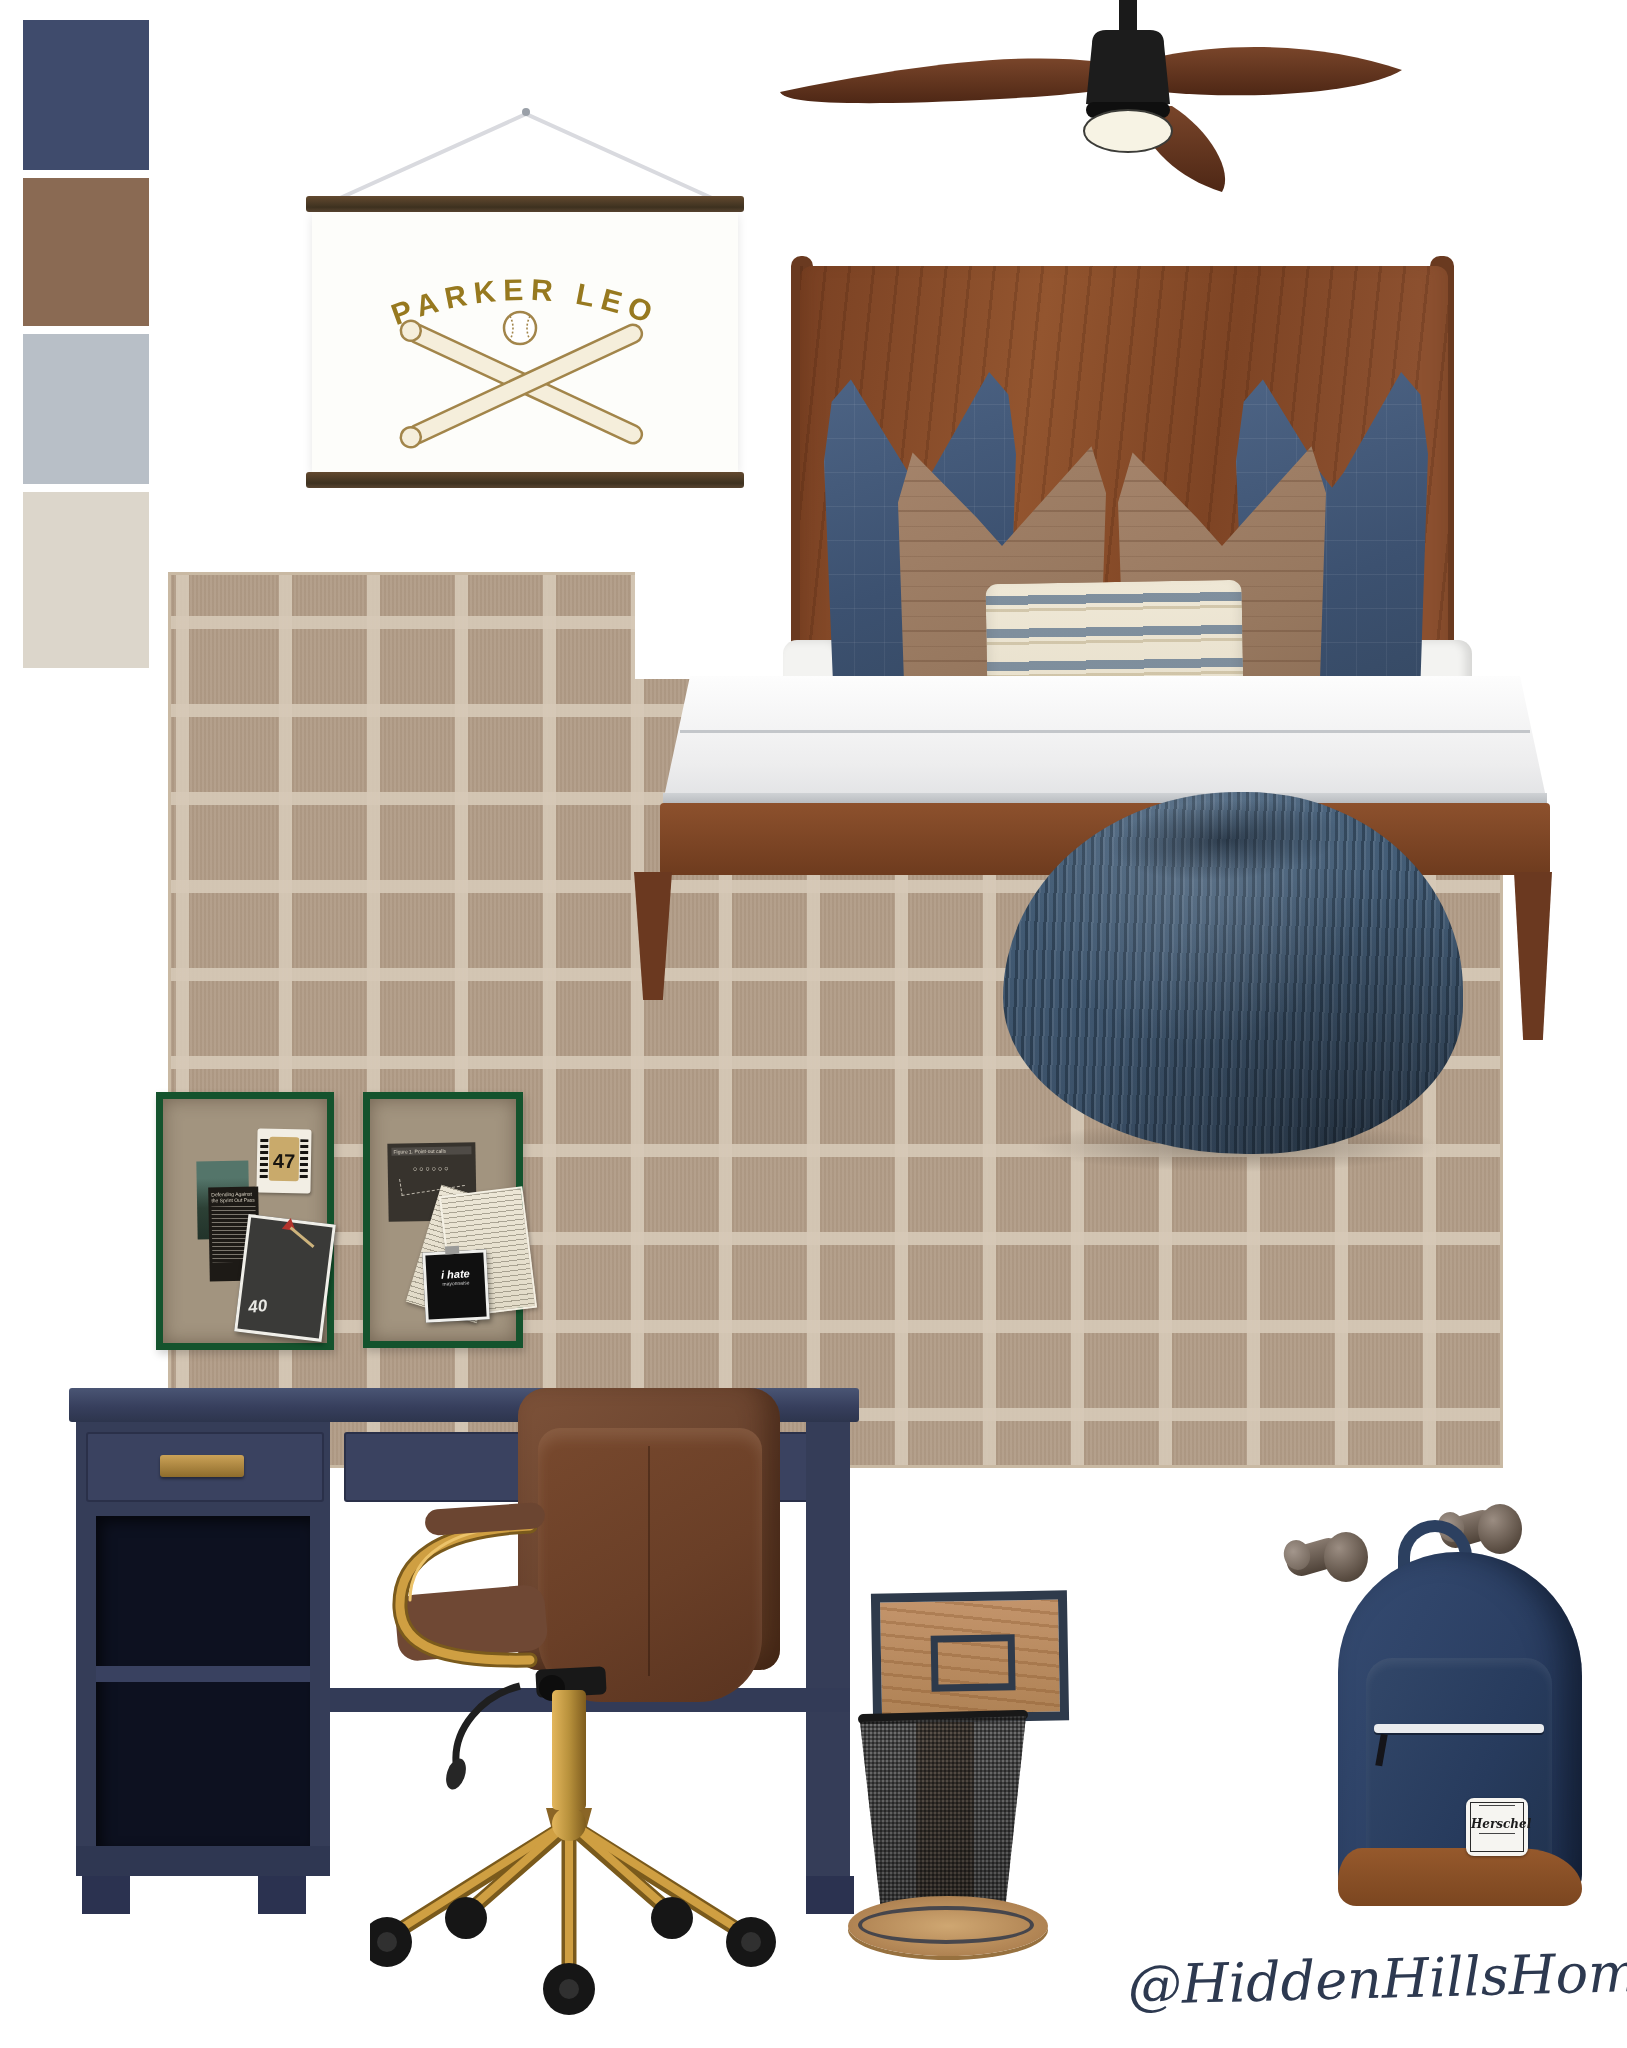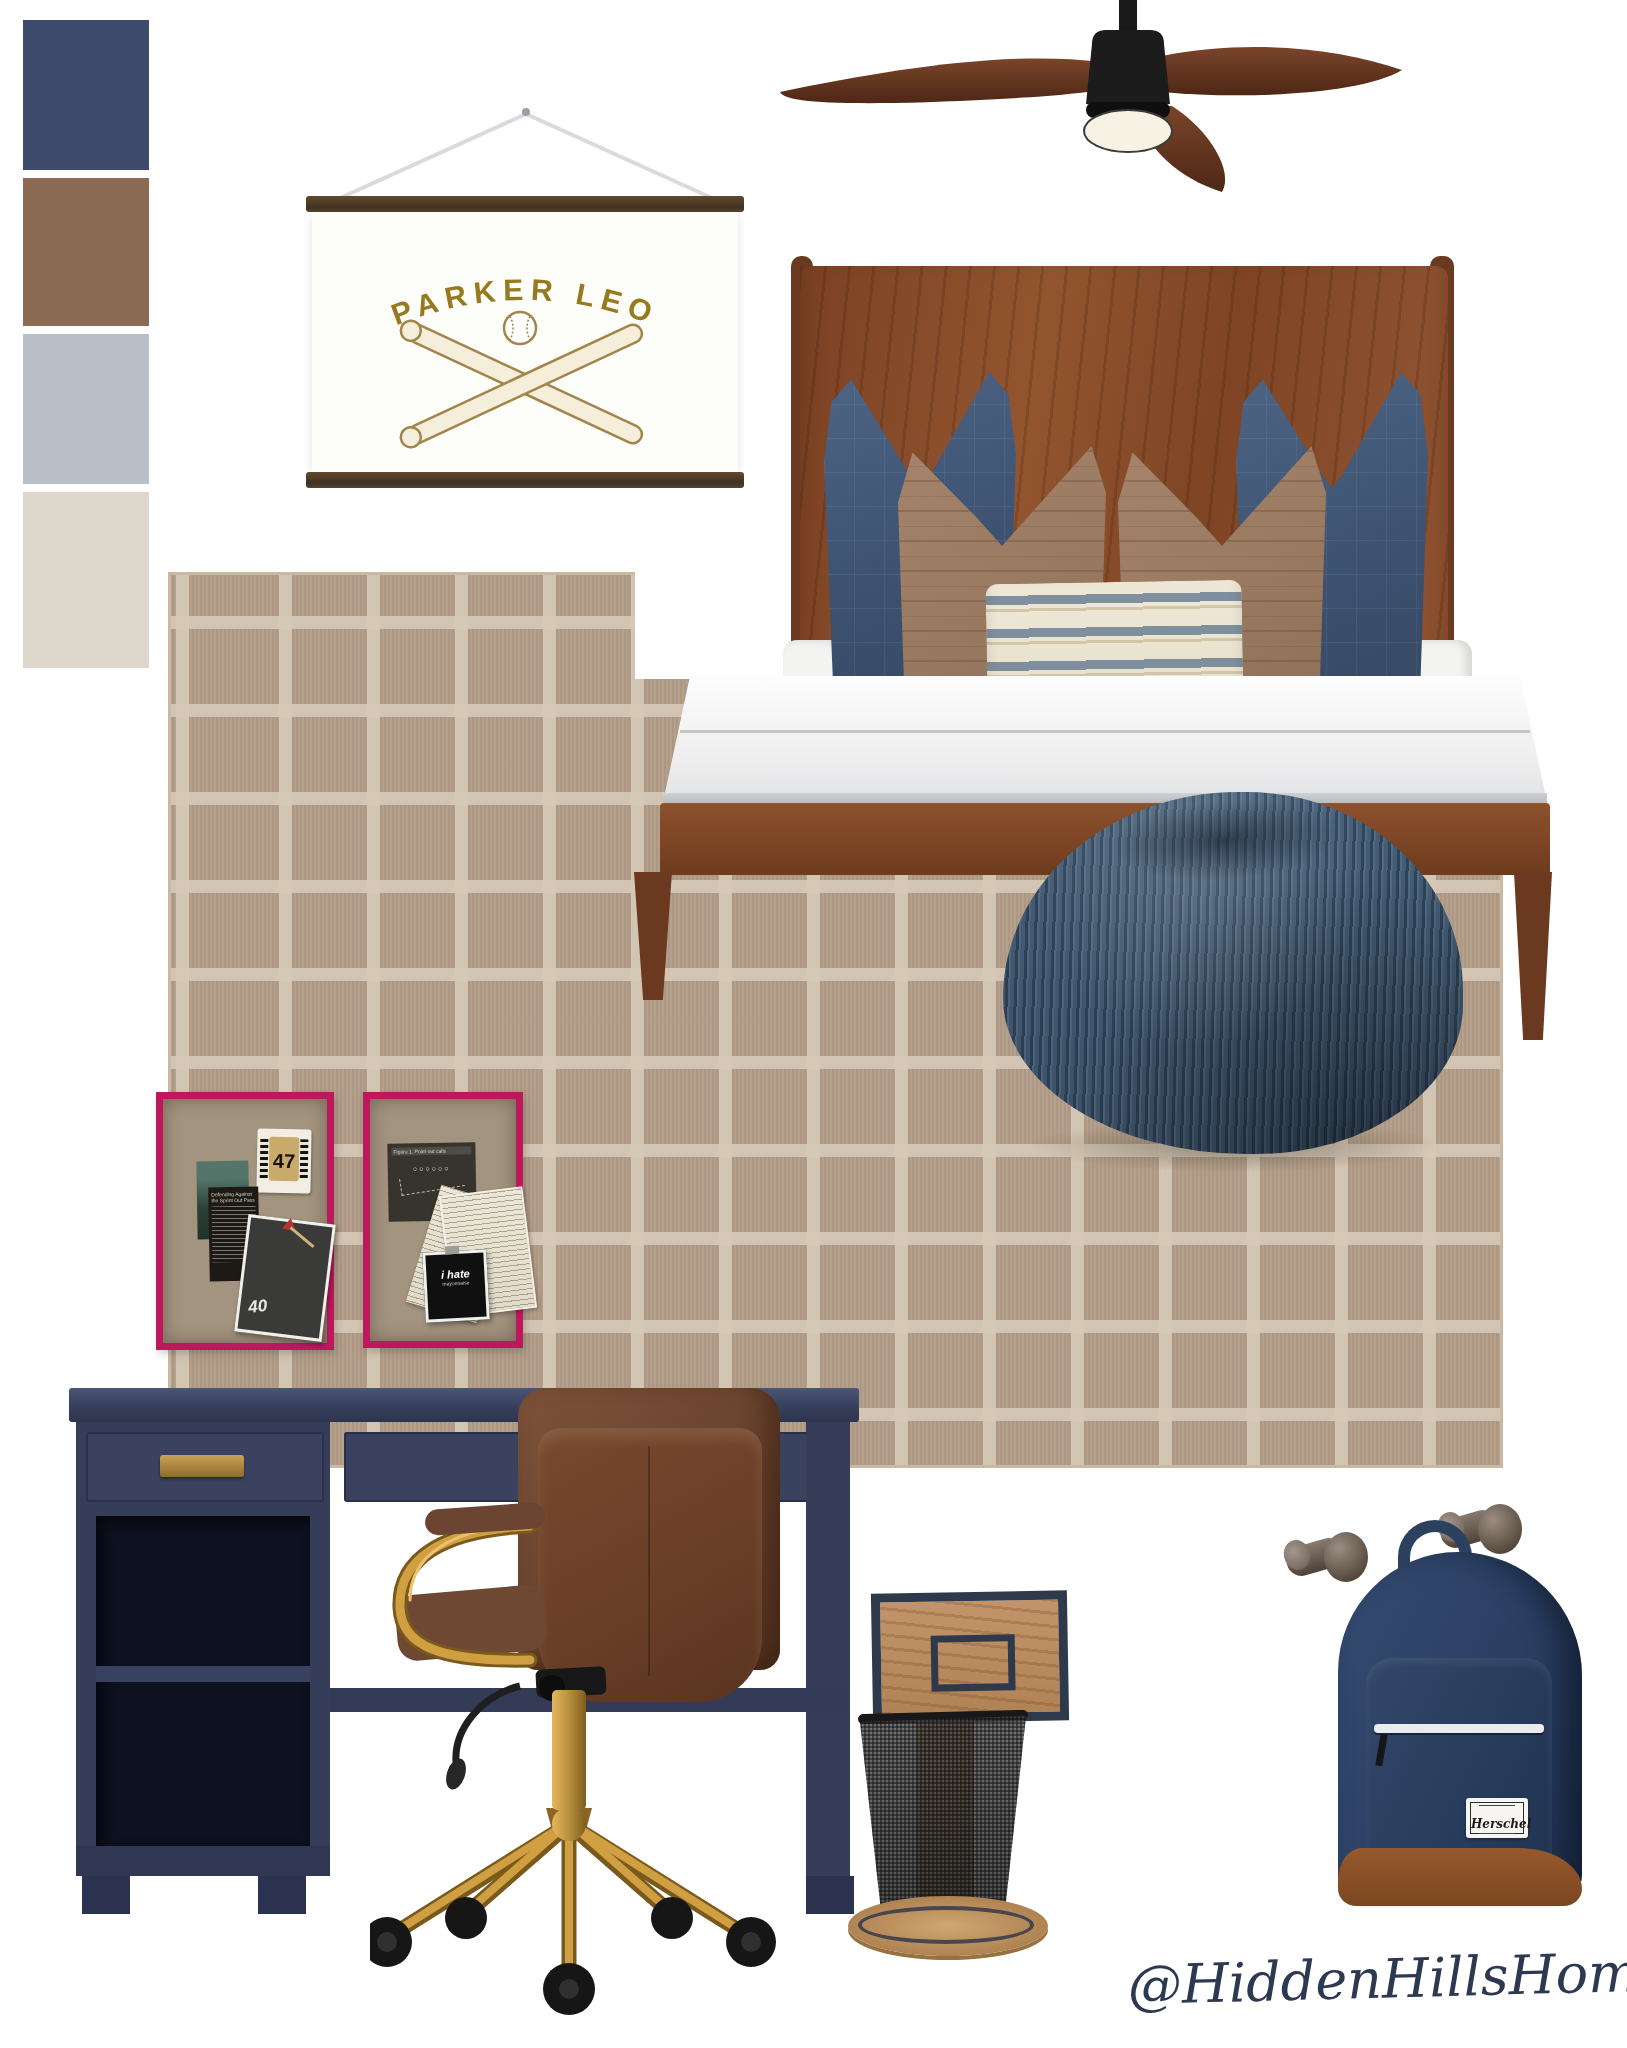--- a/index.html
+++ b/index.html
@@ -89,21 +89,21 @@
     background-image:
       radial-gradient(ellipse at 42% 16%, rgba(255,255,255,.15), rgba(255,255,255,0) 46%),
       radial-gradient(ellipse at 75% 100%, rgba(0,0,0,.38), rgba(0,0,0,0) 55%),
       repeating-linear-gradient(92deg, rgba(14,26,38,.38) 0 3px, rgba(255,255,255,.08) 3px 5px, rgba(0,0,0,0) 5px 9px),
       linear-gradient(#46607a,#3a4f66);}
   #beanbag-dimple{left:1110px;top:800px;width:230px;height:80px;border-radius:50%;
     background:radial-gradient(closest-side, rgba(10,20,32,.55), rgba(10,20,32,0));
     transform:rotate(-4deg);}
 
   
-  .pinboard{top:1092px;border:7px solid #be185d;background:#a2947f;
+  .pinboard{top:1092px;border:7px solid #14532d;background:#a2947f;
     box-shadow:inset 0 0 18px rgba(60,45,30,.45), 2px 4px 8px rgba(0,0,0,.18);}
   #board-l{left:156px;width:164px;height:244px;}
   #board-r{left:363px;width:146px;height:242px;}
   #photo-green{left:34px;top:62px;width:52px;height:78px;
     background:linear-gradient(#54756a 22%,#2c4035 60%,#22332a);transform:rotate(-1deg);}
   #card-47{left:94px;top:30px;width:54px;height:64px;background:#f2eee4;border-radius:3px;
     transform:rotate(1deg);box-shadow:1px 2px 3px rgba(0,0,0,.3);}
   #card-47 .stripes{position:absolute;top:10px;width:8px;height:40px;
     background:repeating-linear-gradient(#15130f 0 3px,#e8e4d8 3px 6px);}
   #card-47 .s-l{left:3px;} #card-47 .s-r{right:3px;}
@@ -213,21 +213,21 @@
   #bp-body{left:1338px;top:1552px;width:244px;height:352px;
     border-radius:122px 126px 30px 30px;
     background:linear-gradient(115deg,#354b71,#2b3f63 55%,#1f3050);
     box-shadow:inset -18px -6px 30px rgba(8,14,28,.55);}
   #bp-pocket{left:1366px;top:1658px;width:186px;height:228px;border-radius:26px;
     background:linear-gradient(115deg,#324769,#273b5d 60%,#21334f);
     box-shadow:inset 0 6px 8px rgba(255,255,255,.07);}
   #bp-zip{left:1374px;top:1724px;width:170px;height:9px;border-radius:4px;background:#e9ebee;
     box-shadow:0 2px 0 rgba(10,16,30,.6);}
   #bp-pull{left:1378px;top:1734px;width:7px;height:32px;background:#15151a;transform:rotate(10deg);}
-  #bp-label{left:1466px;top:1798px;width:62px;height:40px;background:#f6f5f1;border-radius:3px;
+  #bp-label{left:1466px;top:1798px;width:62px;height:58px;background:#f6f5f1;border-radius:8px;
     box-shadow:0 1px 3px rgba(0,0,0,.4);}
   #bp-label .inner{position:absolute;inset:4px;border:1px solid #2a2a2a;text-align:center;}
   #bp-label .brand{font-family:"DejaVu Serif", serif;font-style:italic;font-weight:bold;
     font-size:12px;margin-top:11px;color:#1c1c1c;}
   #bp-label .rule{height:1px;background:#444;margin:2px 8px 0 8px;}
   #bp-bottom{left:1338px;top:1848px;width:244px;height:58px;
     border-radius:34px 90px 26px 26px / 46px 58px 24px 24px;
     background:linear-gradient(#96592c,#7b4620);}
 
   

